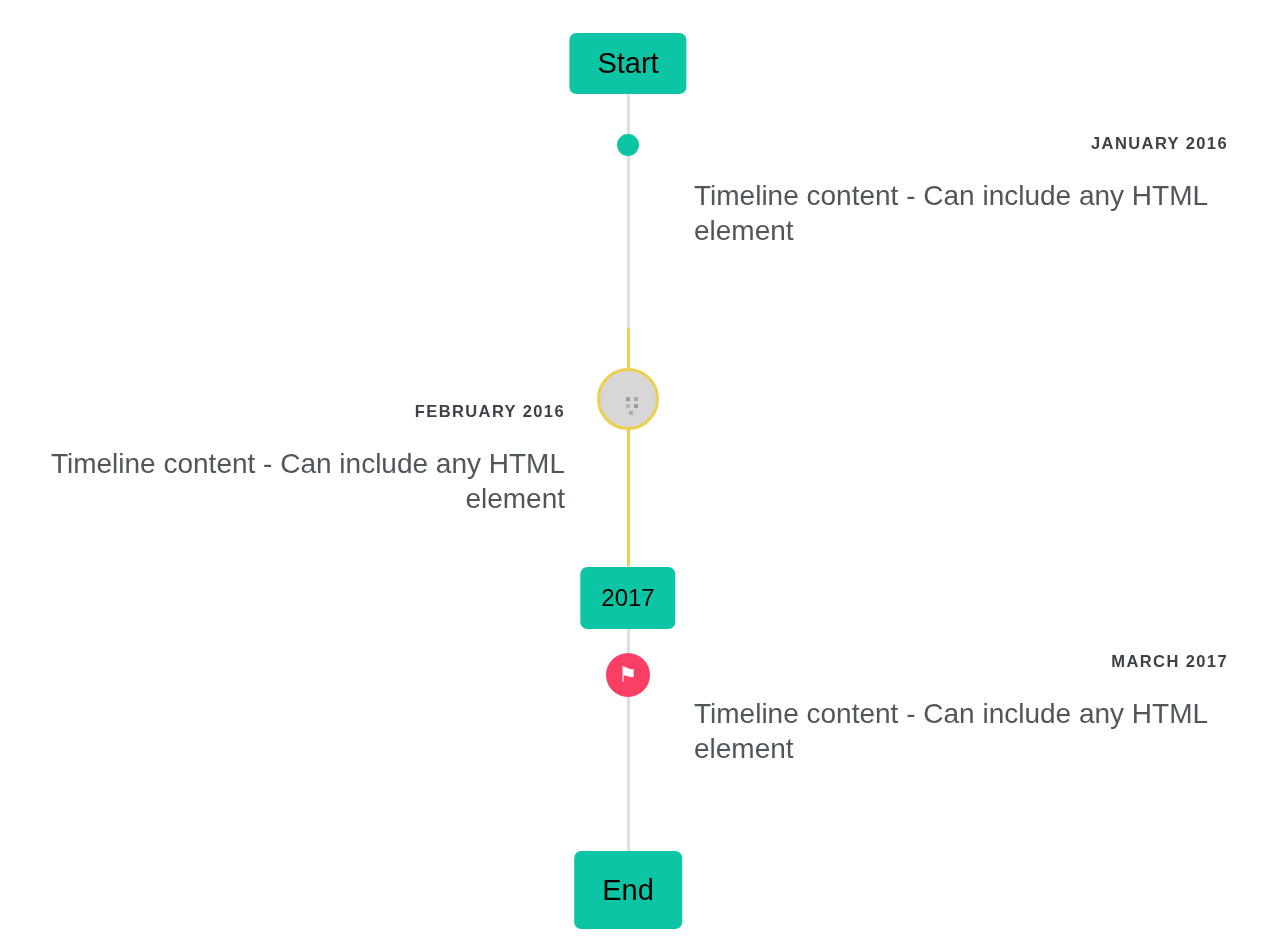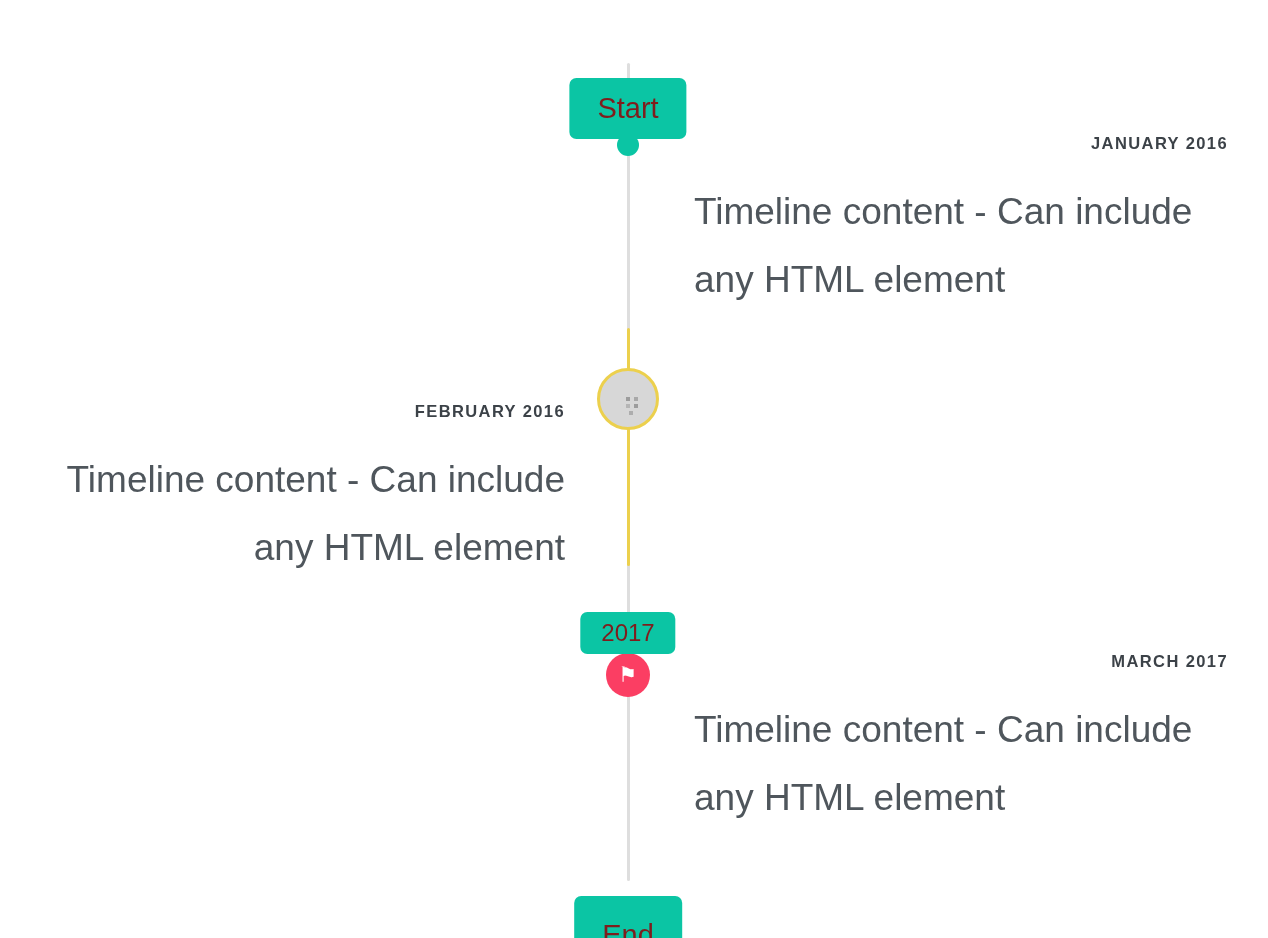--- a/index.html
+++ b/index.html
@@ -41,31 +41,30 @@
     background: var(--highlight);
     border-radius: 2px;
   }
 
   
   .badge {
     position: absolute;
     left: 628px;
     transform: translateX(-50%);
     background: var(--accent);
-    color: #7f1d1d;
+    color: #000000;
     border-radius: 7px;
     display: flex;
     align-items: center;
     justify-content: center;
     white-space: nowrap;
     z-index: 3;
-    margin-top: 45px;
   }
   .badge.start { top: 33px; height: 61px; padding: 0 28px; font-size: 29px; }
-  .badge.year  { top: 567px; height: 42px; padding: 0 21px; font-size: 24px; }
+  .badge.year  { top: 567px; height: 62px; padding: 0 21px; font-size: 24px; }
   .badge.end   { top: 851px; height: 78px; padding: 0 28px; font-size: 29px; }
 
   
   .marker {
     position: absolute;
     left: 628px;
     transform: translate(-50%, -50%);
     border-radius: 50%;
     z-index: 2;
   }
@@ -117,22 +116,22 @@
   .event .title {
     font-size: 16.5px;
     font-weight: 700;
     letter-spacing: 1.4px;
     color: var(--title_text);
     text-transform: uppercase;
     margin-bottom: 25px;
     text-align: right;
   }
   .event .content {
-    font-size: 37px;
-    line-height: 68px;
+    font-size: 28px;
+    line-height: 35px;
     color: var(--body_text);
   }
   .event.right { left: 694px; text-align: left; }
   .event.left  { right: 703px; text-align: right; }
 
   .event.e1 { top: 134px; }
   .event.e2 { top: 370px; margin-top: 32px; }
   .event.e3 { top: 652px; }
 </style>
 </head>

